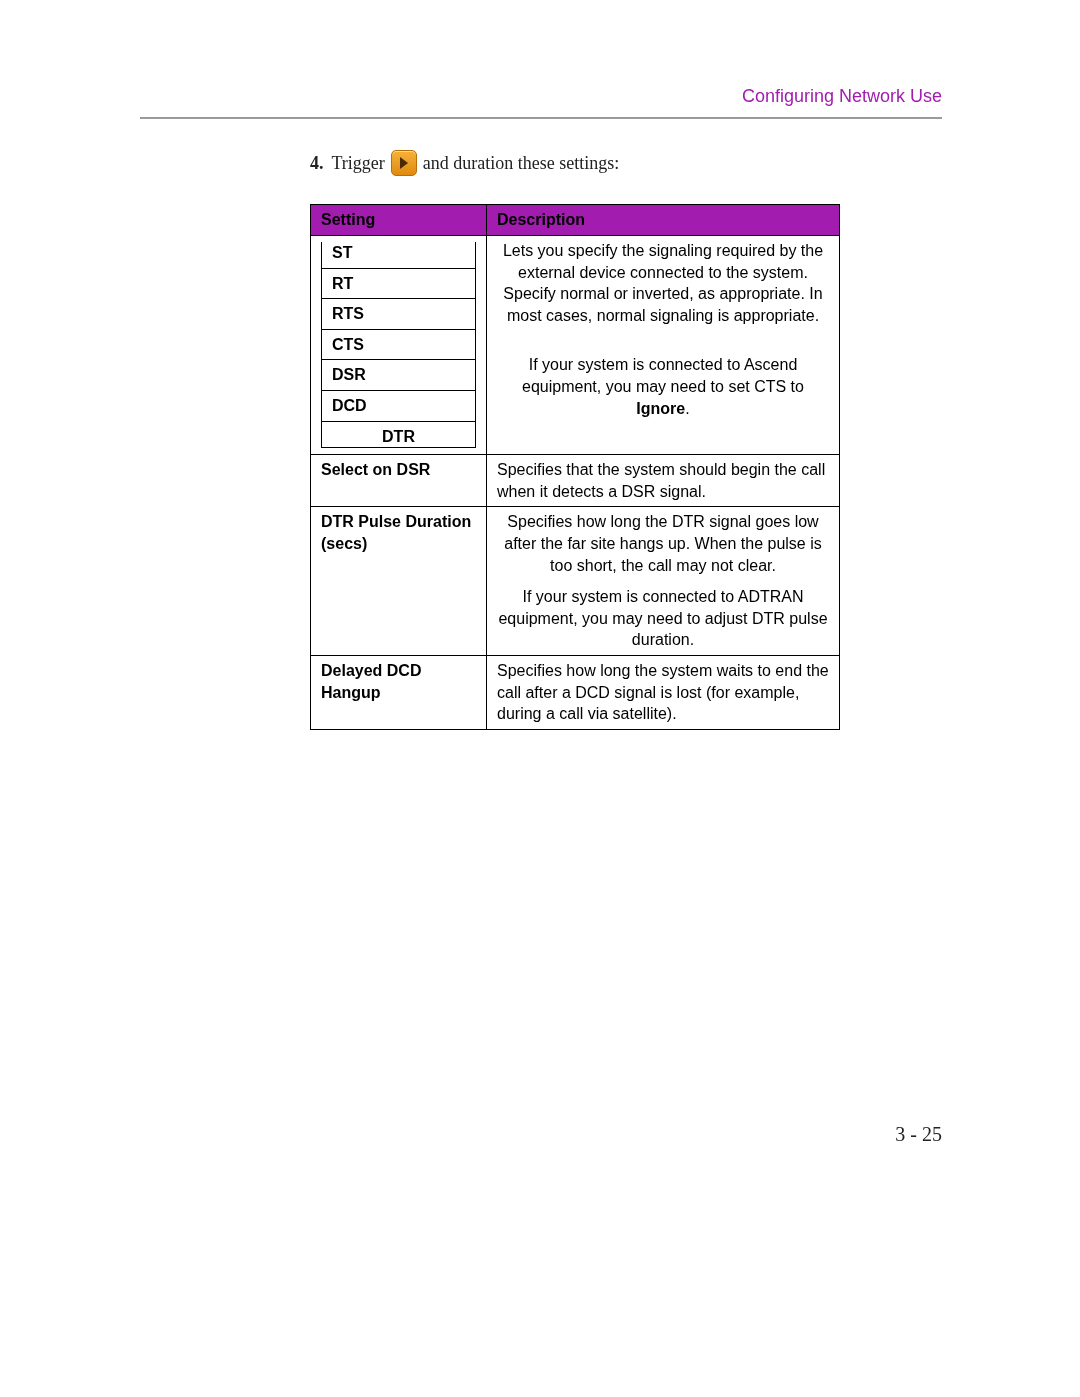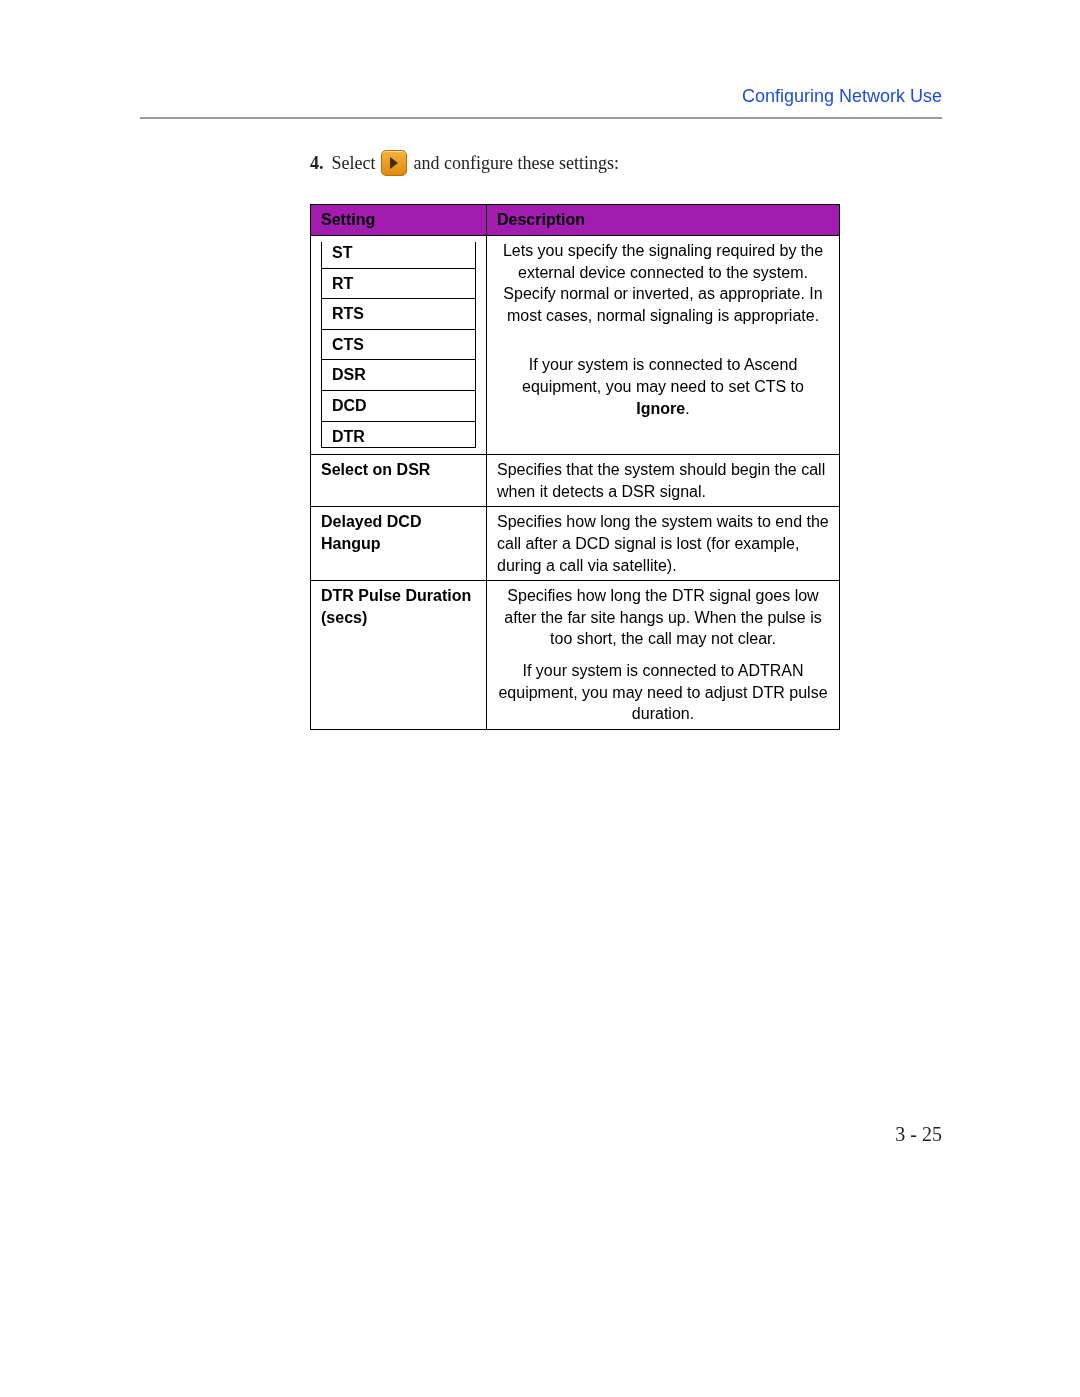--- a/index.html
+++ b/index.html
@@ -19,21 +19,21 @@
   }
   .header-area {
     position: absolute;
     left: 140px;
     right: 138px;
     top: 86px;
   }
   .header-title {
     text-align: right;
     font-size: 18px;
-    color: #1d4ed8;
+    color: #a21caf;
     font-family: "Segoe UI", Arial, sans-serif;
     margin-bottom: 10px;
   }
   .rule {
     border: none;
     border-top: 2px solid #9a9a9a;
     margin: 0;
   }
   .content {
     position: absolute;
@@ -103,20 +103,21 @@
     border-top: 1px solid #000;
     font-weight: bold;
     padding: 7px 0 7px 0;
   }
   .signal-list tr:first-child td {
     border-top: none;
     padding-top: 0;
   }
   .signal-list tr:last-child td {
     padding-bottom: 0;
+    text-align: center;
   }
   .desc p {
     margin: 0 0 10px 0;
     text-align: center;
   }
   .desc p:last-child {
     margin-bottom: 0;
   }
   .page-number {
     position: absolute;
@@ -134,27 +135,27 @@
 
   <div class="header-area">
     <div class="header-title">Configuring Network Use</div>
     <hr class="rule">
   </div>
 
   <div class="content">
 
     <div class="step-line">
       <span class="step-num">4.</span>
-      <span>Select</span>
+      <span>Trigger</span>
       <span class="play-btn">
         <svg viewBox="0 0 10 12">
             <polygon points="1,0 9,6 1,12" fill="#4a2a00"></polygon>
           </svg>
       </span>
-      <span>and configure these settings:</span>
+      <span>and duration these settings:</span>
     </div>
 
     <table class="settings">
       <tbody>
           <tr>
         <th>Setting</th>
         <th>Description</th>
       </tr>
 
       <tr>
@@ -192,32 +193,32 @@
           </p>
         </td>
       </tr>
 
       <tr>
         <td class="setting">Select on DSR</td>
         <td class="desc">Specifies that the system should begin the call when it detects a DSR signal.</td>
       </tr>
 
       <tr>
-        <td class="setting">Delayed DCD Hangup</td>
-        <td class="desc">Specifies how long the system waits to end the call after a DCD signal is lost (for example, during a call via satellite).</td>
-      </tr>
-
-      <tr>
         <td class="setting">DTR Pulse Duration (secs)</td>
         <td class="desc">
           <p>Specifies how long the DTR signal goes low after the far site hangs up. When the pulse is too short, the call may not clear.</p>
           <p>If your system is connected to ADTRAN equipment, you may need to adjust DTR pulse duration.</p>
         </td>
       </tr>
 
+      <tr>
+        <td class="setting">Delayed DCD Hangup</td>
+        <td class="desc">Specifies how long the system waits to end the call after a DCD signal is lost (for example, during a call via satellite).</td>
+      </tr>
+
     </tbody>
       </table>
 
   </div>
 
   <div class="page-number">3 - 25</div>
 
 </div>
 
 </body></html>

